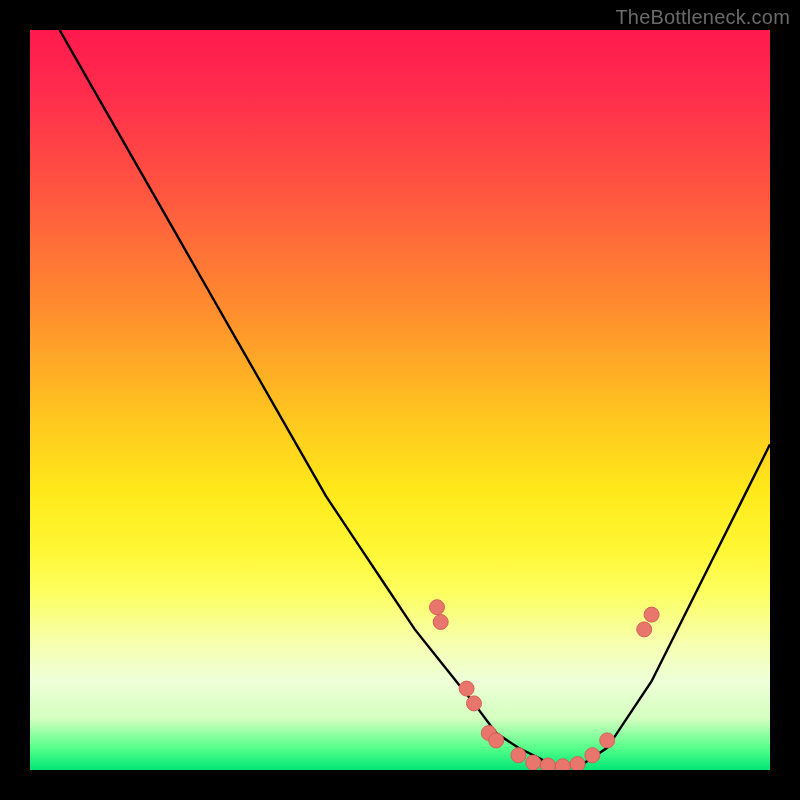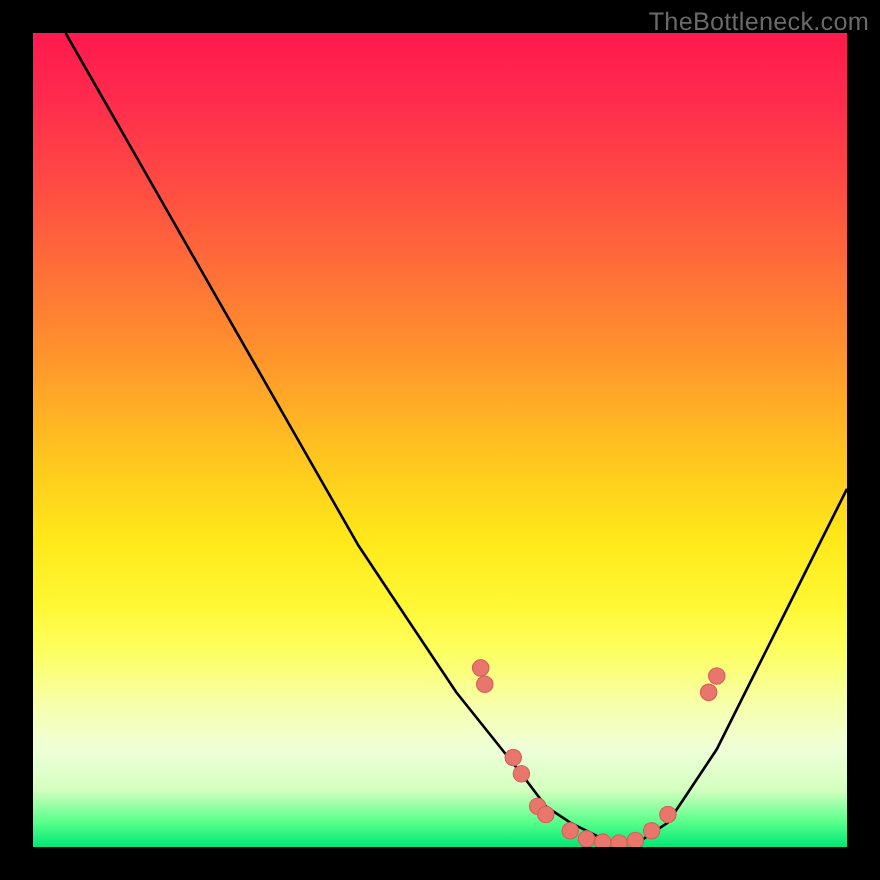--- a/index.html
+++ b/index.html
@@ -38,21 +38,21 @@
     left: 0;
     top: 0;
     width: 740px;
     height: 740px;
   }
   .watermark {
     position: absolute;
     top: 6px;
     right: 10px;
     color: #6a6a6a;
-    font-size: 23px;
+    font-size: 20px;
     font-weight: 500;
     letter-spacing: 0.2px;
     user-select: none;
   }
 </style>
 </head>
 <body>
 
 <div class="frame">
   <svg class="plot-svg" viewBox="0 0 740 740" preserveAspectRatio="none">

